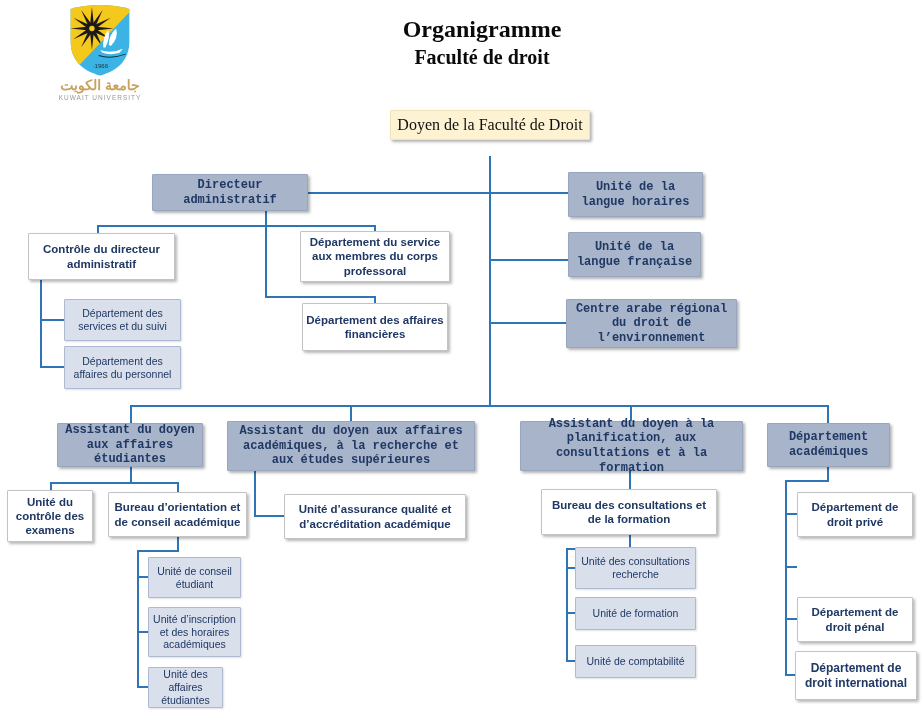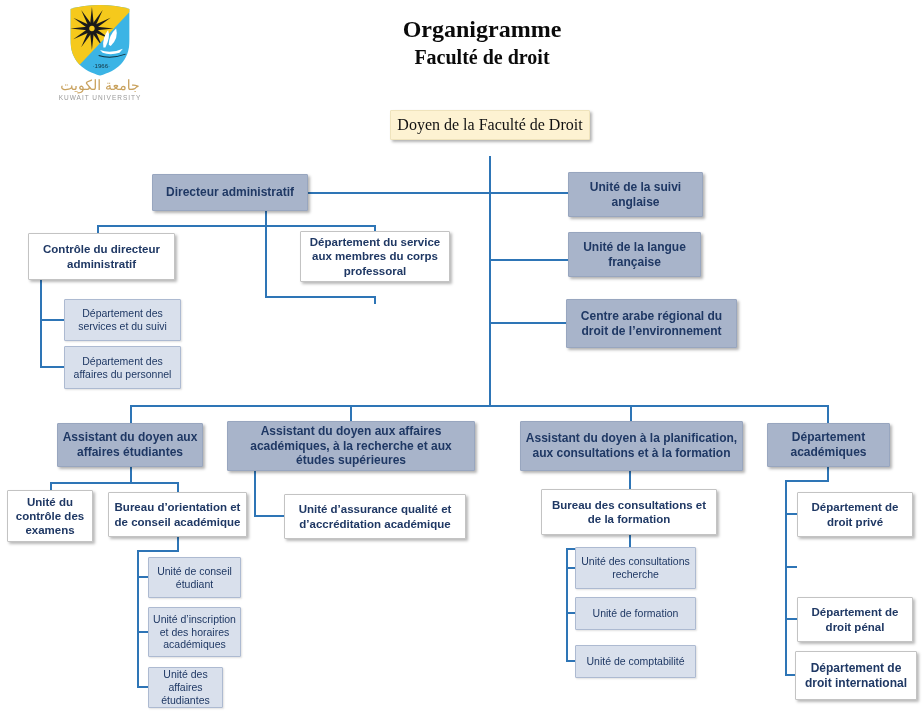--- a/index.html
+++ b/index.html
@@ -8,30 +8,30 @@
     font-family:"Liberation Sans",sans-serif;
   }
   
   .title-block{position:absolute;left:312px;top:16px;width:340px;text-align:center;
     font-family:"Liberation Serif",serif;color:#0a0a0a;}
   .title-line1{font-size:24px;font-weight:bold;line-height:1.15;}
   .title-line2{font-size:20px;font-weight:bold;line-height:1.3;}
   
   .logo{position:absolute;left:48px;top:3px;width:104px;text-align:center;}
   .logo svg{display:block;margin:0 auto;}
-  .logo-arabic{font-size:14px;font-weight:normal;color:#c9a25e;line-height:1.1;margin-top:1px;}
+  .logo-arabic{font-size:14px;font-weight:bold;color:#c9a25e;line-height:1.1;margin-top:1px;}
   .logo-english{font-size:6.5px;color:#9a9a9a;letter-spacing:1px;margin-top:1px;}
   
   .node{
     position:absolute;display:flex;align-items:center;justify-content:center;
     text-align:center;box-sizing:border-box;padding:2px 3px;line-height:1.22;border-radius:1px;
   }
   .node.dark{
     background:var(--darkfill);color:var(--darktext);font-weight:bold;font-size:12px;
-    box-shadow:2px 2px 3px rgba(0,0,0,0.30);border:1px solid #98a6bf;
+    box-shadow:2px 2px 3px rgba(0,0,0,0.30);border:1px solid #98a6bf;font-family:Liberation Mono, monospace;
   }
   .node.light{
     background:var(--lightfill);color:var(--darktext);font-size:10.5px;
     border:1px solid var(--lightborder);box-shadow:1px 1px 2px rgba(0,0,0,0.12);
   }
   .node.white{
     background:#ffffff;color:var(--darktext);font-weight:bold;font-size:11.5px;
     border:1px solid var(--whiteborder);box-shadow:2px 2px 3px rgba(0,0,0,0.28);
   }
   .node.doyen{
@@ -137,26 +137,27 @@
   <div class="line" style="left:785px;top:480px;width:2px;height:196px"></div>
   <div class="line" style="left:785px;top:513px;width:12px;height:2px"></div>
   <div class="line" style="left:785px;top:566px;width:12px;height:2px"></div>
   <div class="line" style="left:785px;top:618px;width:12px;height:2px"></div>
   <div class="line" style="left:785px;top:674px;width:12px;height:2px"></div>
 
   <div class="node doyen" style="left:390px;top:110px;width:200px;height:30px">Doyen de la Faculté de Droit</div>
 
   <div class="node dark" style="left:152px;top:174px;width:156px;height:37px">Directeur administratif</div>
 
-  <div class="node dark" style="left:568px;top:172px;width:135px;height:45px">Unité de la suivi anglaise</div>
+  <div class="node dark" style="left:568px;top:172px;width:135px;height:45px">Unité de la langue horaires</div>
   <div class="node dark" style="left:568px;top:232px;width:133px;height:45px">Unité de la langue française</div>
   <div class="node dark" style="left:566px;top:299px;width:171px;height:49px">Centre arabe régional du droit de l’environnement</div>
 
   <div class="node white" style="left:28px;top:233px;width:147px;height:47px">Contrôle du directeur administratif</div>
   <div class="node white" style="left:300px;top:231px;width:150px;height:51px">Département du service aux membres du corps professoral</div>
+  <div class="node white" style="left:302px;top:303px;width:146px;height:48px">Département des affaires financières</div>
 
   <div class="node light" style="left:64px;top:299px;width:117px;height:42px">Département des services et du suivi</div>
   <div class="node light" style="left:64px;top:346px;width:117px;height:43px">Département des affaires du personnel</div>
 
   <div class="node dark" style="left:57px;top:423px;width:146px;height:44px">Assistant du doyen aux affaires étudiantes</div>
   <div class="node dark" style="left:227px;top:421px;width:248px;height:50px">Assistant du doyen aux affaires académiques, à la recherche et aux études supérieures</div>
   <div class="node dark" style="left:520px;top:421px;width:223px;height:50px">Assistant du doyen à la planification, aux consultations et à la formation</div>
   <div class="node dark" style="left:767px;top:423px;width:123px;height:44px">Département académiques</div>
 
   <div class="node white" style="left:7px;top:490px;width:86px;height:52px">Unité du contrôle des examens</div>

